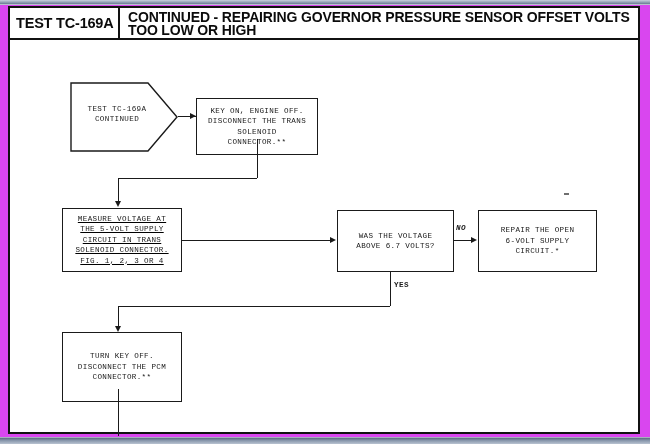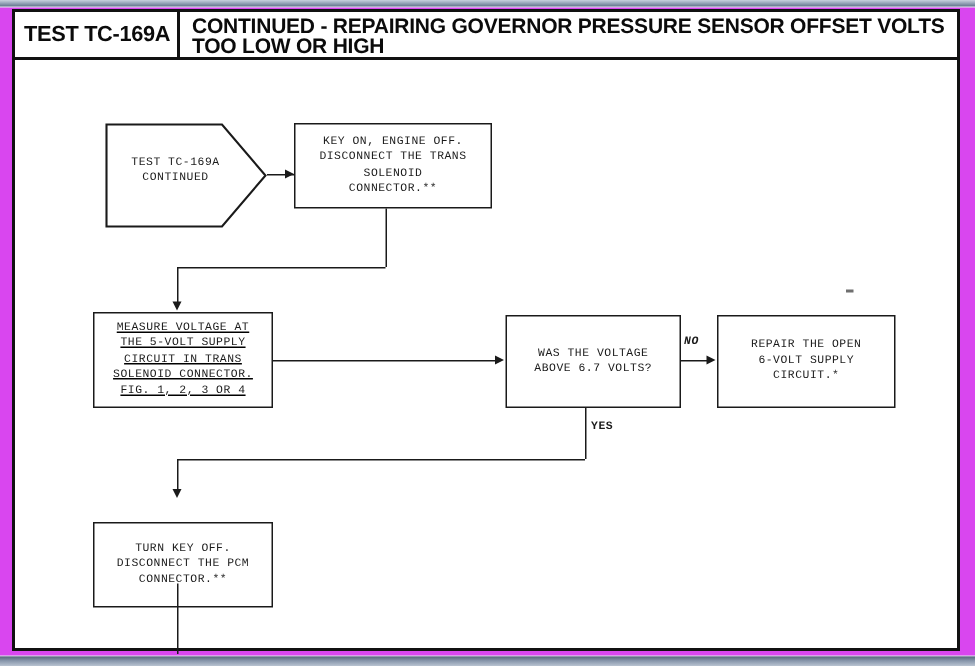--- a/index.html
+++ b/index.html
@@ -149,21 +149,21 @@
       <svg width="108" height="70" viewBox="0 0 108 70">
         <polygon points="1,1 78,1 107,35 78,69 1,69" fill="#ffffff" stroke="#1a1a1a" stroke-width="1.4" stroke-linejoin="miter"></polygon>
       </svg>
       <div class="pent-text">TEST TC-169A
 CONTINUED</div>
     </div>
 
     <div class="ln-h" style="left:178px;top:116px;width:18px;"></div>
     <div class="arrow-r" style="left:190px;top:112.5px;"></div>
 
-    <div class="node" style="left:196px;top:82px;width:132px;height:57px;">
+    <div class="node" style="left:196px;top:98px;width:122px;height:57px;">
       <div class="node-text">KEY ON, ENGINE OFF.
 DISCONNECT THE TRANS
 SOLENOID
 CONNECTOR.**</div>
     </div>
 
     <div class="ln-v" style="left:257px;top:139px;height:39px;"></div>
     <div class="ln-h" style="left:118px;top:178px;width:139px;"></div>
     <div class="ln-v" style="left:118px;top:178px;height:25px;"></div>
     <div class="arrow-d" style="left:114.5px;top:201px;"></div>
@@ -193,21 +193,21 @@
 6-VOLT SUPPLY
 CIRCUIT.*</div>
     </div>
 
     <div class="ln-v" style="left:390px;top:272px;height:34px;"></div>
     <div class="ln-h" style="left:118px;top:306px;width:272px;"></div>
     <div class="ln-v" style="left:118px;top:306px;height:22px;"></div>
     <div class="arrow-d" style="left:114.5px;top:326px;"></div>
     <div class="edge-label" style="left:394px;top:281px;">YES</div>
 
-    <div class="node" style="left:62px;top:348px;width:120px;height:57px;">
+    <div class="node" style="left:62px;top:332px;width:120px;height:70px;">
       <div class="node-text">TURN KEY OFF.
 DISCONNECT THE PCM
 CONNECTOR.**</div>
     </div>
 
     <div class="ln-v" style="left:118px;top:389px;height:47px;"></div>
 
   </div>
 </div>
 

